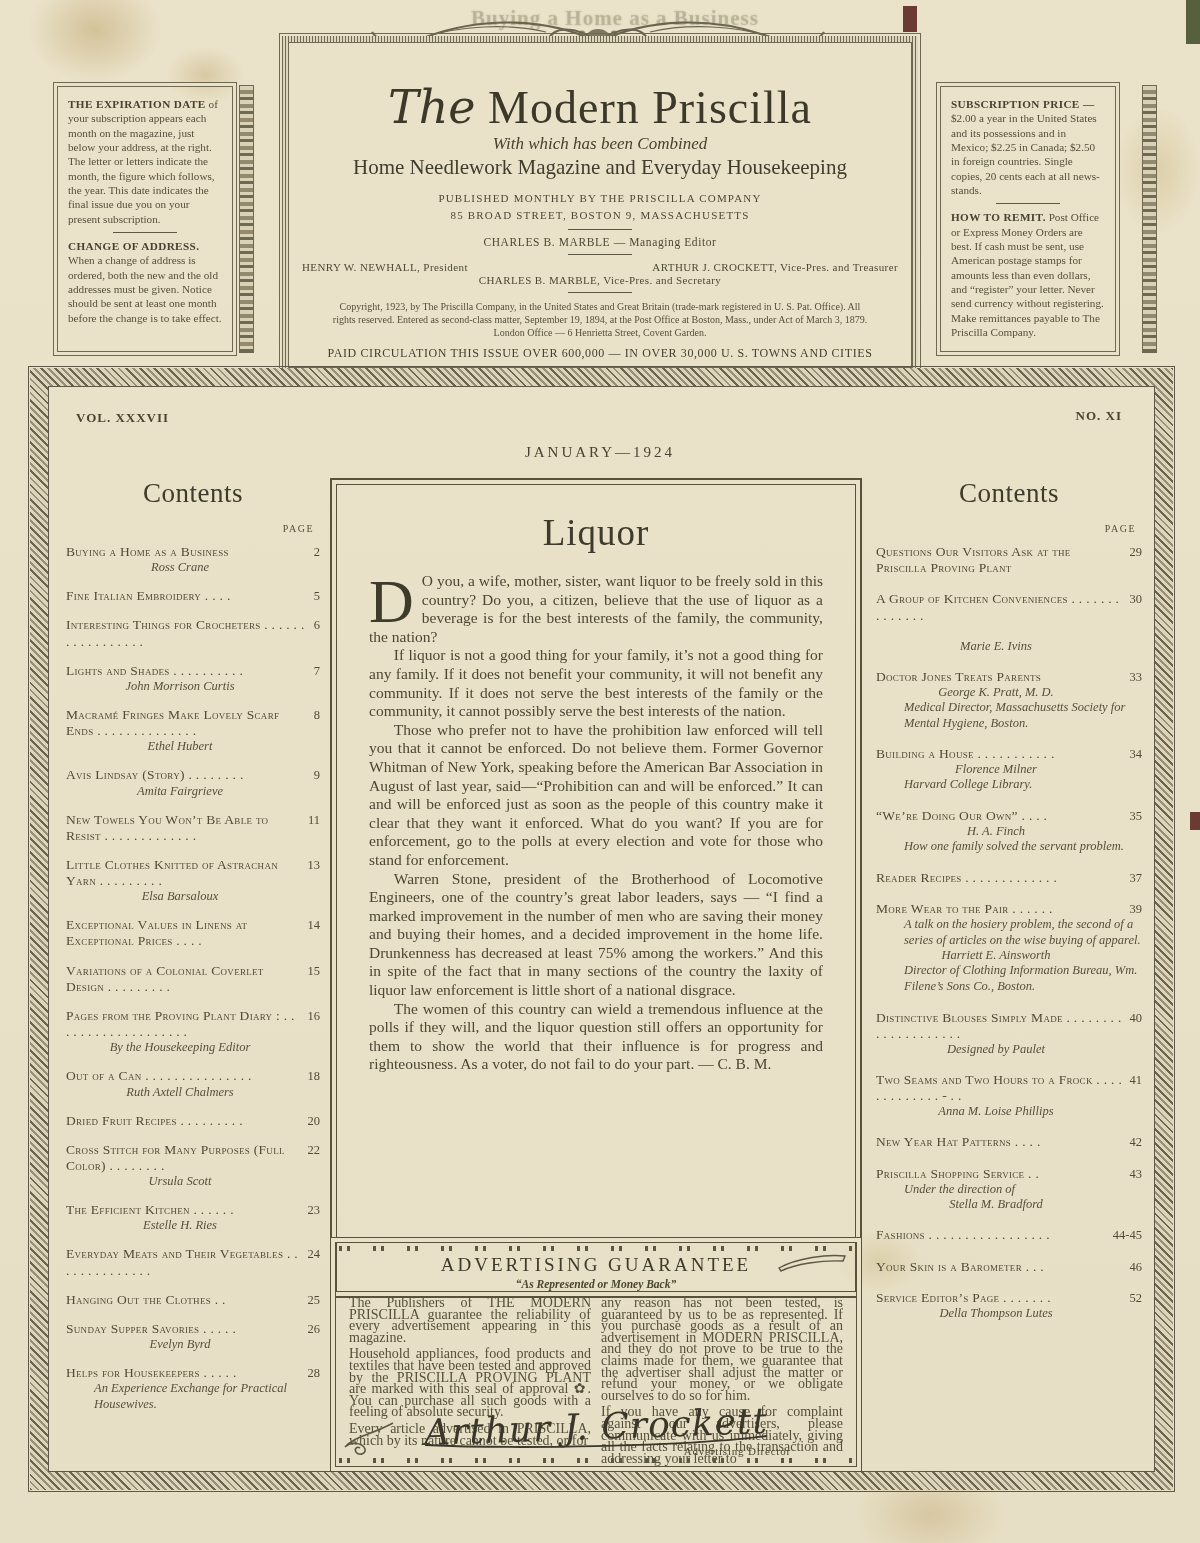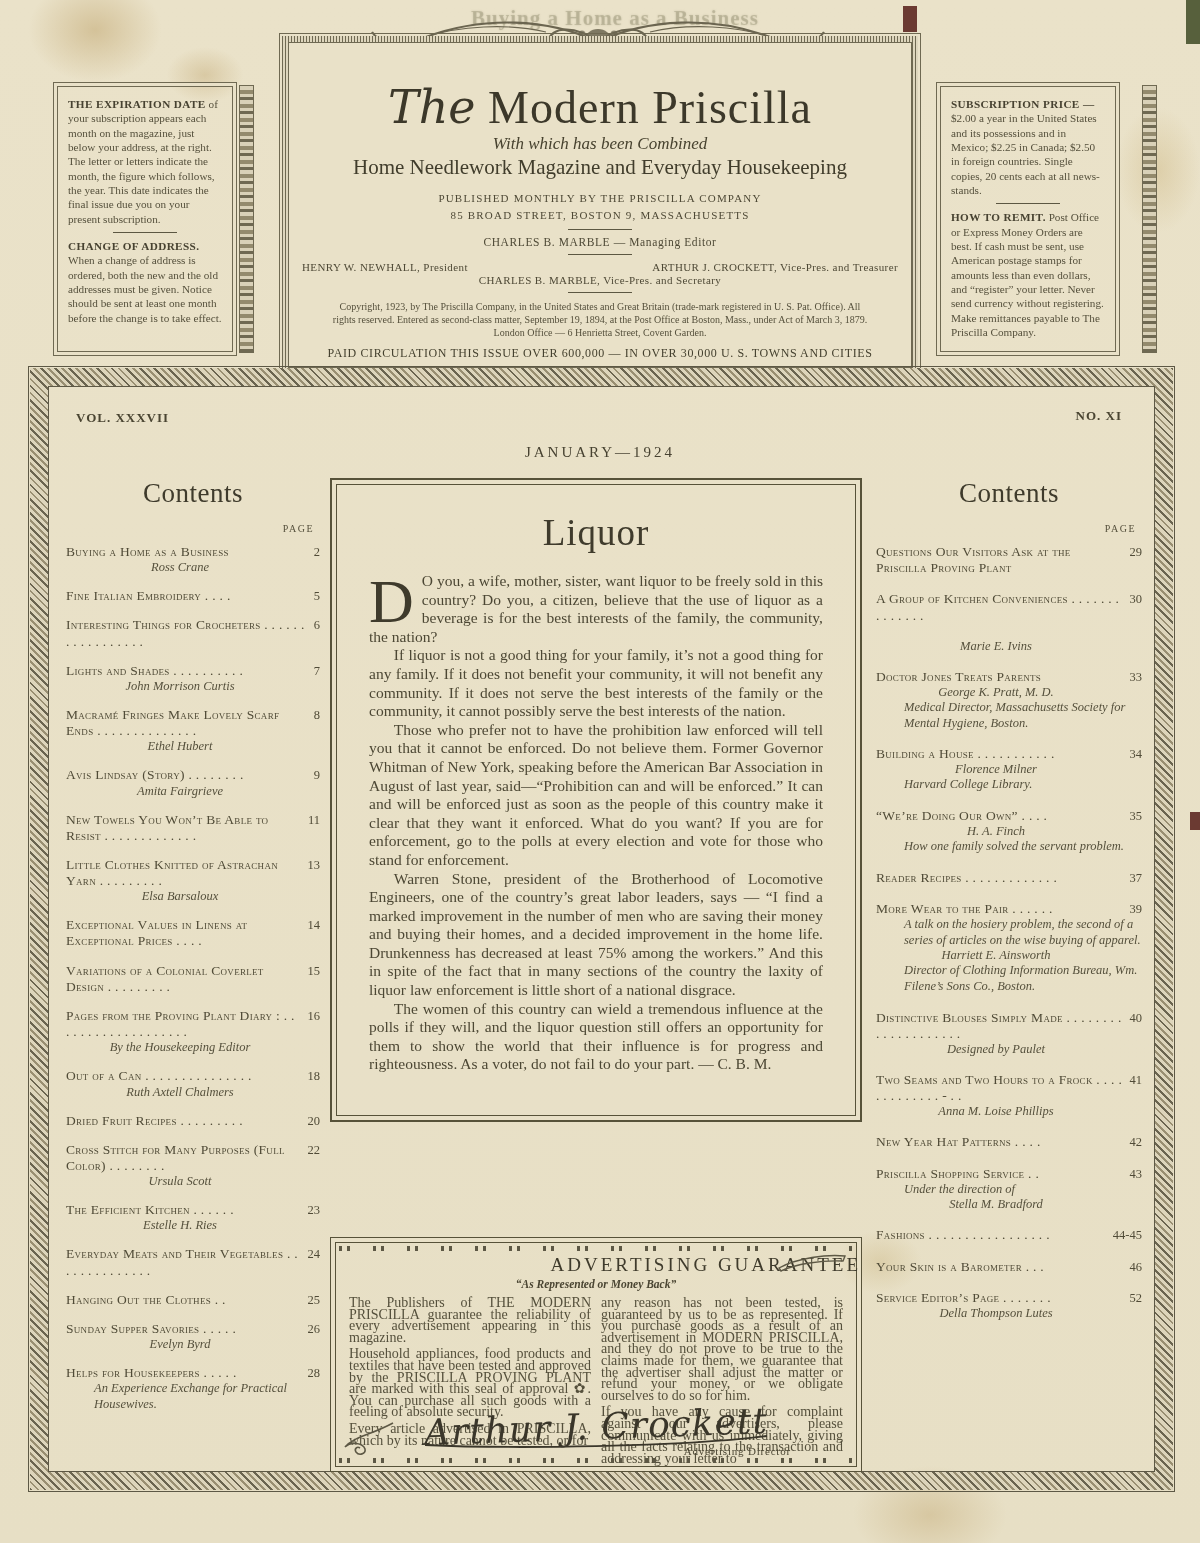--- a/index.html
+++ b/index.html
@@ -62,34 +62,34 @@
   .toc h2{margin:0; font-size:27px; font-weight:normal; text-align:center; color:#3f3b2c; letter-spacing:.5px;}
   .toc .pagelabel{text-align:right; font-size:10px; letter-spacing:1.5px; margin:14px 6px 10px 0; color:#55503c;}
   .toc-item{margin-bottom:13px;}
   .toc-right .toc-item{margin-bottom:15px;}
   .toc-row{display:flex; align-items:baseline;}
   .toc-title{flex:1; font-variant:small-caps; font-size:13.5px; line-height:1.2; letter-spacing:.3px; color:#504b37;}
   .toc-page{margin-left:6px; font-size:12.5px; color:#504b37;}
   .toc-author{font-style:italic; font-size:12.5px; text-align:center; padding-right:26px; line-height:1.2; color:#55503c;}
   .toc-note{font-style:italic; font-size:12.5px; padding-left:28px; line-height:1.25; color:#55503c;}
   
-  .edbox{position:absolute; left:330px; top:478px; width:532px; height:644px; box-sizing:border-box;
+  .edbox{position:absolute; left:330px; top:478px; width:532px; height:820px; box-sizing:border-box;
     border:2px solid #575239; background:rgba(233,225,200,.4);}
   .edbox .inner{position:absolute; inset:4px; border:1px solid #575239; padding:22px 32px; box-sizing:border-box;}
   .ed-title{text-align:center; font-size:37px; color:#3f3b2c; margin:4px 0 18px 0; letter-spacing:1px;}
   .ed-para{font-size:15.5px; line-height:18.6px; text-align:justify; margin:0; text-indent:1.6em; color:#4c4734;}
   .ed-para.first{text-indent:0;}
   .dropcap{float:left; font-size:62px; line-height:50px; padding:4px 8px 0 0; color:#3f3b2c;}
   
   .gbox{position:absolute; left:330px; top:1237px; width:532px; height:235px; box-sizing:border-box;
     border:1px solid #575239; box-shadow:inset 0 0 0 4px #e9e1c8, inset 0 0 0 5px #575239;}
   .gbox .ticks-t,.gbox .ticks-b{position:absolute; left:8px; right:8px; height:5px;
     background:repeating-linear-gradient(90deg,#5d5845 0 3px,transparent 3px 8px,#5d5845 8px 11px,transparent 11px 34px);}
   .ticks-t{top:8px;} .ticks-b{bottom:8px;}
-  .g-title{text-align:right; font-size:19px; letter-spacing:3px; margin-top:16px; color:#3f3b2c;}
+  .g-title{text-align:center; font-size:19px; letter-spacing:3px; margin-top:16px; color:#3f3b2c;}
   .g-sub{text-align:center; font-style:italic; font-weight:bold; font-size:11.5px; margin-top:2px; color:#4a4532;}
   .g-cols{display:flex; gap:10px; padding:7px 18px 0 18px;}
   .g-col{flex:1; font-size:14px; line-height:11.6px; text-align:justify; color:#55503c;}
   .g-col p{margin:0 0 5px 0;}
   .signature{position:absolute; left:0; right:0; bottom:24px; text-align:center;}
   .sig-name{display:inline-block; font-family:"DejaVu Serif",serif; font-style:italic; font-size:36px;
     transform:rotate(-2deg); color:#3a362a; letter-spacing:1px;}
   .sig-line{position:absolute; left:90px; bottom:18px;}
   .sig-role{position:absolute; right:70px; bottom:14px; font-size:11px; letter-spacing:.8px; color:#4a4532;}
   .corner-curl{position:absolute; left:10px; bottom:10px;}

